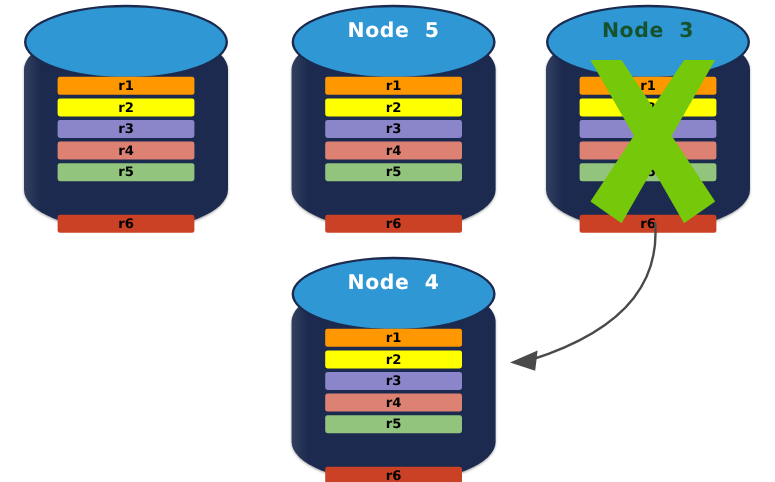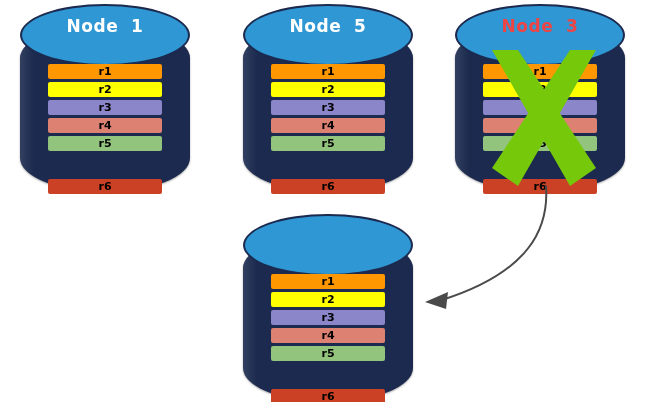--- a/index.html
+++ b/index.html
@@ -120,21 +120,20 @@
   }
 </style>
 </head>
 <body style="background: rgb(255, 255, 255);">
 
 <div id="stage">
 
   <div class="node" id="node-1">
     <div class="body" style="background: rgb(27, 42, 78);"></div>
     <div class="top" style="background: rgb(47, 151, 212); border-color: rgb(27, 42, 78);"></div>
-    <div class="title" style="color: rgb(255, 255, 255);">Node  1</div>
     <div class="rows">
       <div class="row" style="background: rgb(255, 152, 0); color: rgb(0, 0, 0);">r1</div>
       <div class="row" style="background: rgb(255, 255, 0); color: rgb(0, 0, 0);">r2</div>
       <div class="row" style="background: rgb(139, 133, 201); color: rgb(0, 0, 0);">r3</div>
       <div class="row" style="background: rgb(221, 130, 115); color: rgb(0, 0, 0);">r4</div>
       <div class="row" style="background: rgb(146, 196, 125); color: rgb(0, 0, 0);">r5</div>
       <div class="row" style="background: rgb(203, 65, 37); color: rgb(0, 0, 0);">r6</div>
     </div>
   </div>
 
@@ -148,34 +147,35 @@
       <div class="row" style="background: rgb(139, 133, 201); color: rgb(0, 0, 0);">r3</div>
       <div class="row" style="background: rgb(221, 130, 115); color: rgb(0, 0, 0);">r4</div>
       <div class="row" style="background: rgb(146, 196, 125); color: rgb(0, 0, 0);">r5</div>
       <div class="row" style="background: rgb(203, 65, 37); color: rgb(0, 0, 0);">r6</div>
     </div>
   </div>
 
   <div class="node" id="node-3">
     <div class="body" style="background: rgb(27, 42, 78);"></div>
     <div class="top" style="background: rgb(47, 151, 212); border-color: rgb(27, 42, 78);"></div>
-    <div class="title" style="color: #ef4444;">Node  3</div>
+    <div class="title" style="color: #14532d;">Node  3</div>
     <div class="rows">
       <div class="row" style="background: rgb(255, 152, 0); color: rgb(0, 0, 0);">r1</div>
       <div class="row" style="background: rgb(255, 255, 0); color: rgb(0, 0, 0);">r2</div>
       <div class="row" style="background: rgb(139, 133, 201); color: rgb(0, 0, 0);">r3</div>
       <div class="row" style="background: rgb(221, 130, 115); color: rgb(0, 0, 0);">r4</div>
       <div class="row" style="background: rgb(146, 196, 125); color: rgb(0, 0, 0);">r5</div>
       <div class="row" style="background: rgb(203, 65, 37); color: rgb(0, 0, 0);">r6</div>
     </div>
   </div>
 
   <div class="node" id="node-4">
     <div class="body" style="background: rgb(27, 42, 78);"></div>
     <div class="top" style="background: rgb(47, 151, 212); border-color: rgb(27, 42, 78);"></div>
+    <div class="title" style="color: rgb(255, 255, 255);">Node  4</div>
     <div class="rows">
       <div class="row" style="background: rgb(255, 152, 0); color: rgb(0, 0, 0);">r1</div>
       <div class="row" style="background: rgb(255, 255, 0); color: rgb(0, 0, 0);">r2</div>
       <div class="row" style="background: rgb(139, 133, 201); color: rgb(0, 0, 0);">r3</div>
       <div class="row" style="background: rgb(221, 130, 115); color: rgb(0, 0, 0);">r4</div>
       <div class="row" style="background: rgb(146, 196, 125); color: rgb(0, 0, 0);">r5</div>
       <div class="row" style="background: rgb(203, 65, 37); color: rgb(0, 0, 0);">r6</div>
     </div>
   </div>
 

